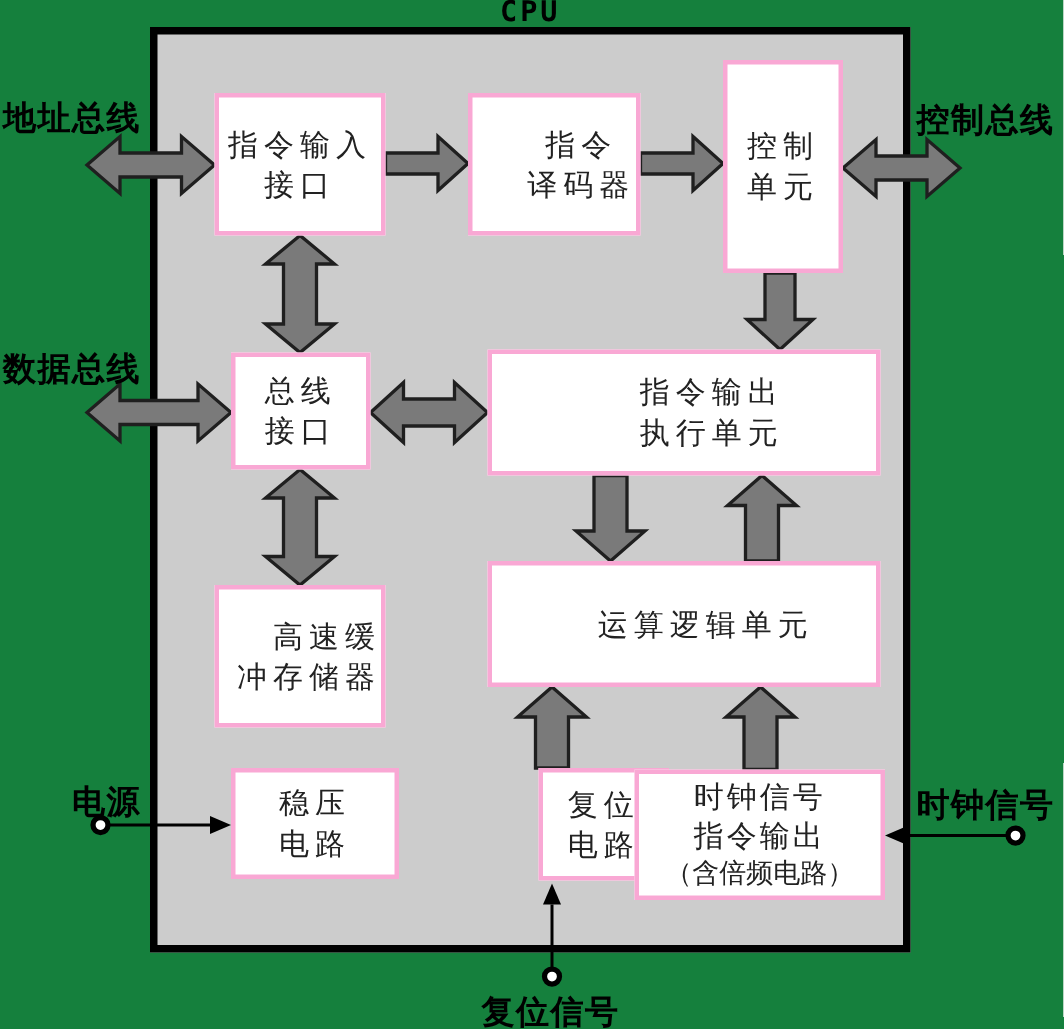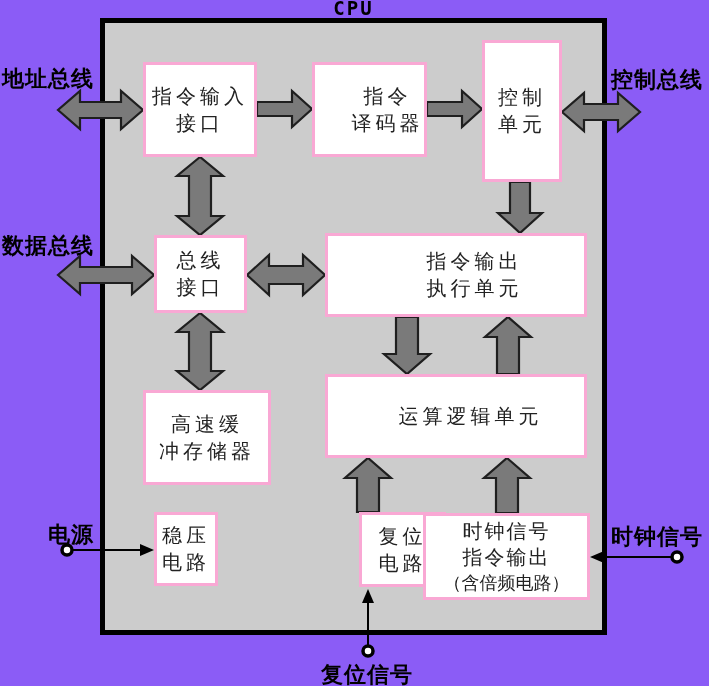--- a/index.html
+++ b/index.html
@@ -1,17 +1,17 @@
 <!DOCTYPE html>
 <html><head>
 <meta charset="utf-8">
 <style>
   html,body { margin:0; padding:0; background:#ffffff; }
   .canvas {
-    position:relative; width:709px; height:686px; background:#8b5cf6;
+    position:relative; width:709px; height:686px; background:#15803d;
     font-family:"DejaVu Serif","Liberation Serif",serif; overflow:hidden;
   }
   .cpu-box {
     position:absolute; left:100px; top:18px; width:507px; height:617px;
     background:#cccccc; border:5px solid #000; box-sizing:border-box; z-index:1;
   }
   svg.arrow-layer { position:absolute; left:0; top:0; z-index:2; }
   .block {
     position:absolute; background:#ffffff; border:3px solid #f9a8d4; box-sizing:border-box;
     display:flex; flex-direction:column; align-items:center; justify-content:center;
@@ -89,30 +89,30 @@
   <div class="block" id="block-businterface" style="left:154px; top:235px; width:93px; height:78px;">
       <span class="ln">总线</span>
       <span class="ln">接口</span>
     </div>
 
   <div class="block" id="block-exec" style="left:325px; top:233px; width:262px; height:84px;padding-left:37px;">
       <span class="ln">指令输出</span>
       <span class="ln">执行单元</span>
     </div>
 
-  <div class="block" id="block-cache" style="left:143px; top:390px; width:128px; height:95px;">
+  <div class="block" id="block-cache" style="left:143px; top:390px; width:114px; height:95px;align-items:flex-end;">
       <span class="ln">高速缓</span>
       <span class="ln">冲存储器</span>
     </div>
 
   <div class="block" id="block-alu" style="left:325px; top:374px; width:262px; height:84px;padding-left:29px;">
       <span class="ln">运算逻辑单元</span>
     </div>
 
-  <div class="block" id="block-vreg" style="left:154px; top:512px; width:64px; height:74px;">
+  <div class="block" id="block-vreg" style="left:154px; top:512px; width:112px; height:74px;">
       <span class="ln">稳压</span>
       <span class="ln">电路</span>
     </div>
 
   <div class="block" id="block-reset" style="left:327px; top:512px; width:87px; height:75px;margin-left:32px;">
       <span class="ln">复位</span>
       <span class="ln">电路</span>
     </div>
 
   <div class="block" id="block-clock" style="left:423px; top:513px; width:167px; height:87px;">

